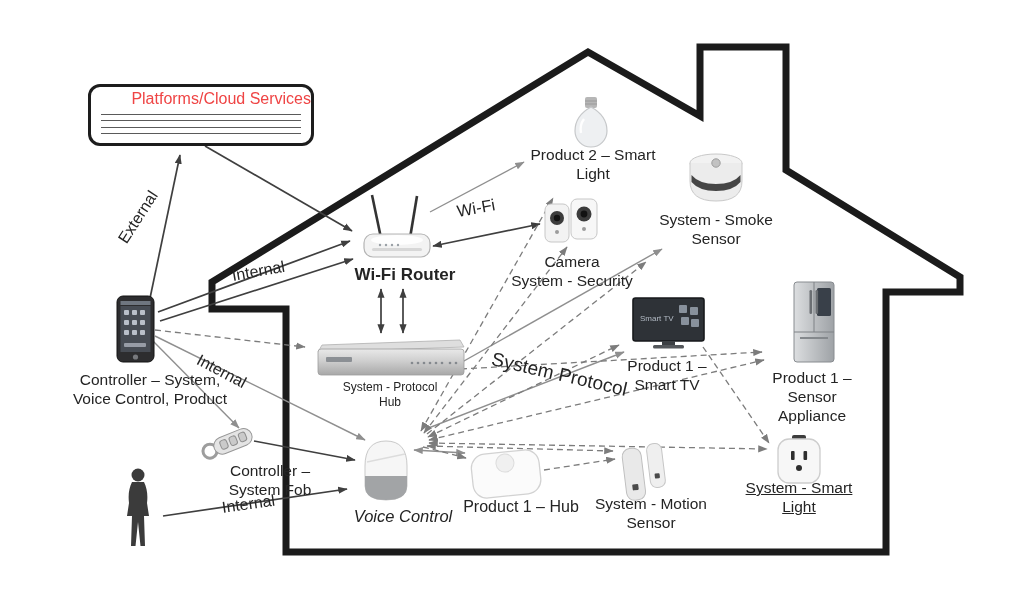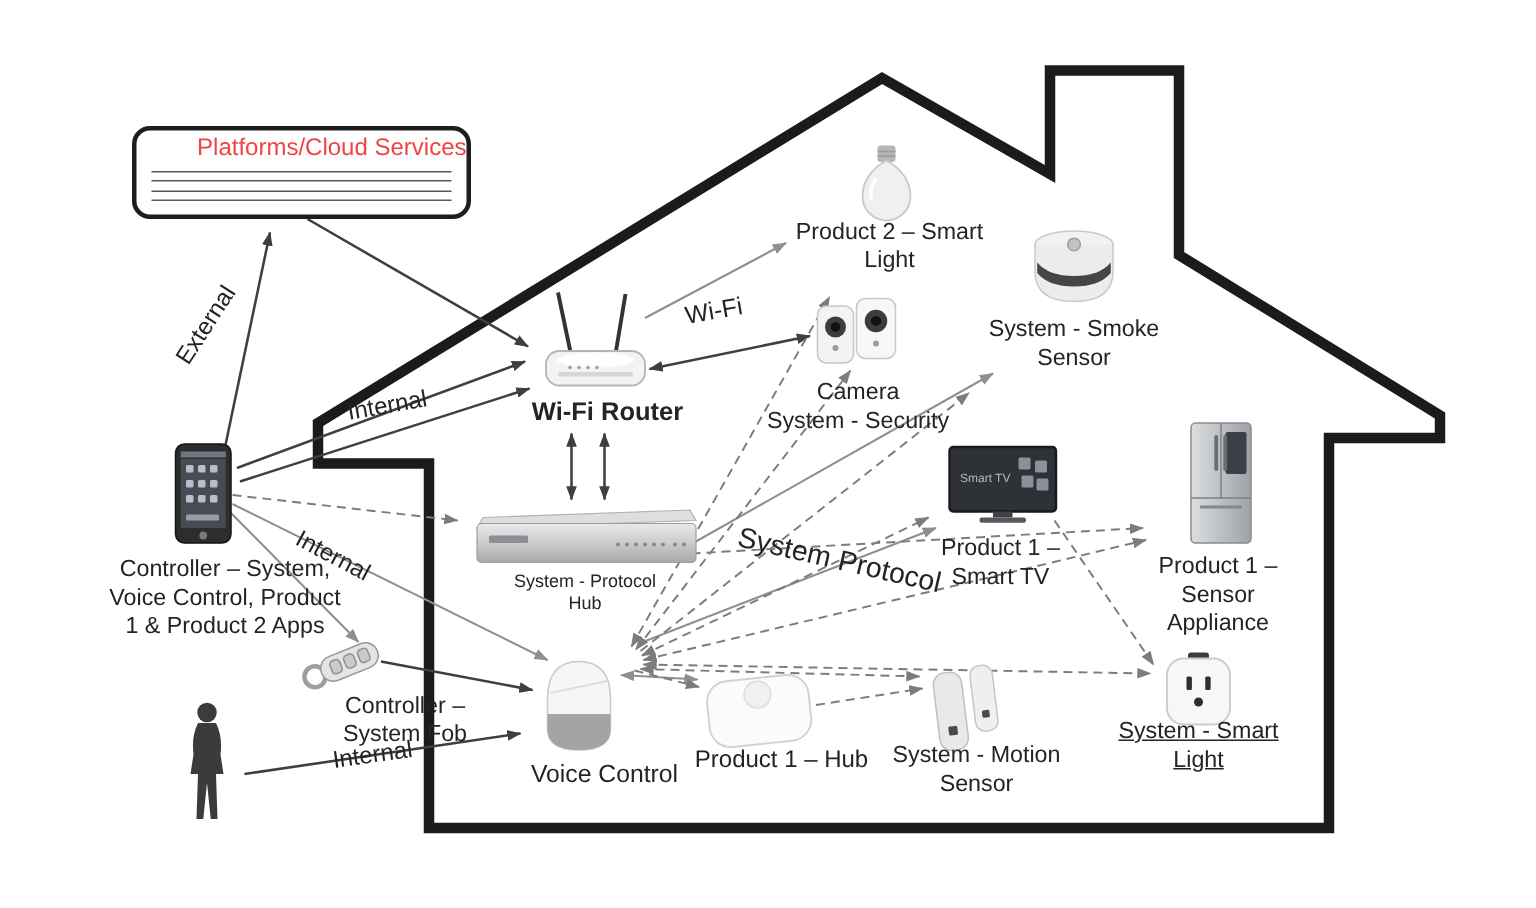--- a/index.html
+++ b/index.html
@@ -230,38 +230,37 @@
   </svg>
 
   <svg class="icon" style="left:120px;top:466px;" width="36" height="88">
     <circle cx="18" cy="9" r="6.5" fill="#3b3b3b"></circle>
     <path d="M12,16 C9,22 8,29 9,37 L7,50 L12,50 L11,80 L15.5,80 L18,56 L20.5,80 L25,80 L24,50 L29,50 L27,37 C28,29 27,22 24,16 Z" fill="#3b3b3b"></path>
   </svg>
 
   <div class="lbl" style="left:60px;top:371px;width:180px;">
     <span>Controller – System,</span>
     <span>Voice Control, Product</span>
-    <span>1 &amp; Product 2 Apps</span>
   </div>
 
   <div class="lbl" style="left:178px;top:462px;width:96px;margin-left:44px;">
     <span>Controller –</span>
     <span>System Fob</span>
   </div>
 
   <div class="lbl" style="left:350px;top:265px;width:110px;font-size:17px;font-weight:bold;">
     <span>Wi-Fi Router</span>
   </div>
 
   <div class="lbl" style="left:320px;top:380px;width:140px;font-size:12px;">
     <span>System - Protocol</span>
     <span>Hub</span>
   </div>
 
-  <div class="lbl" style="left:350px;top:506px;width:106px;font-size:16.5px;">
+  <div class="lbl" style="left:350px;top:506px;width:106px;font-size:16.5px;font-style:italic;">
     <span>Voice Control</span>
   </div>
 
   <div class="lbl" style="left:460px;top:497px;width:122px;font-size:16px;">
     <span>Product 1 – Hub</span>
   </div>
 
   <div class="lbl" style="left:526px;top:146px;width:134px;">
     <span>Product 2 – Smart</span>
     <span>Light</span>

